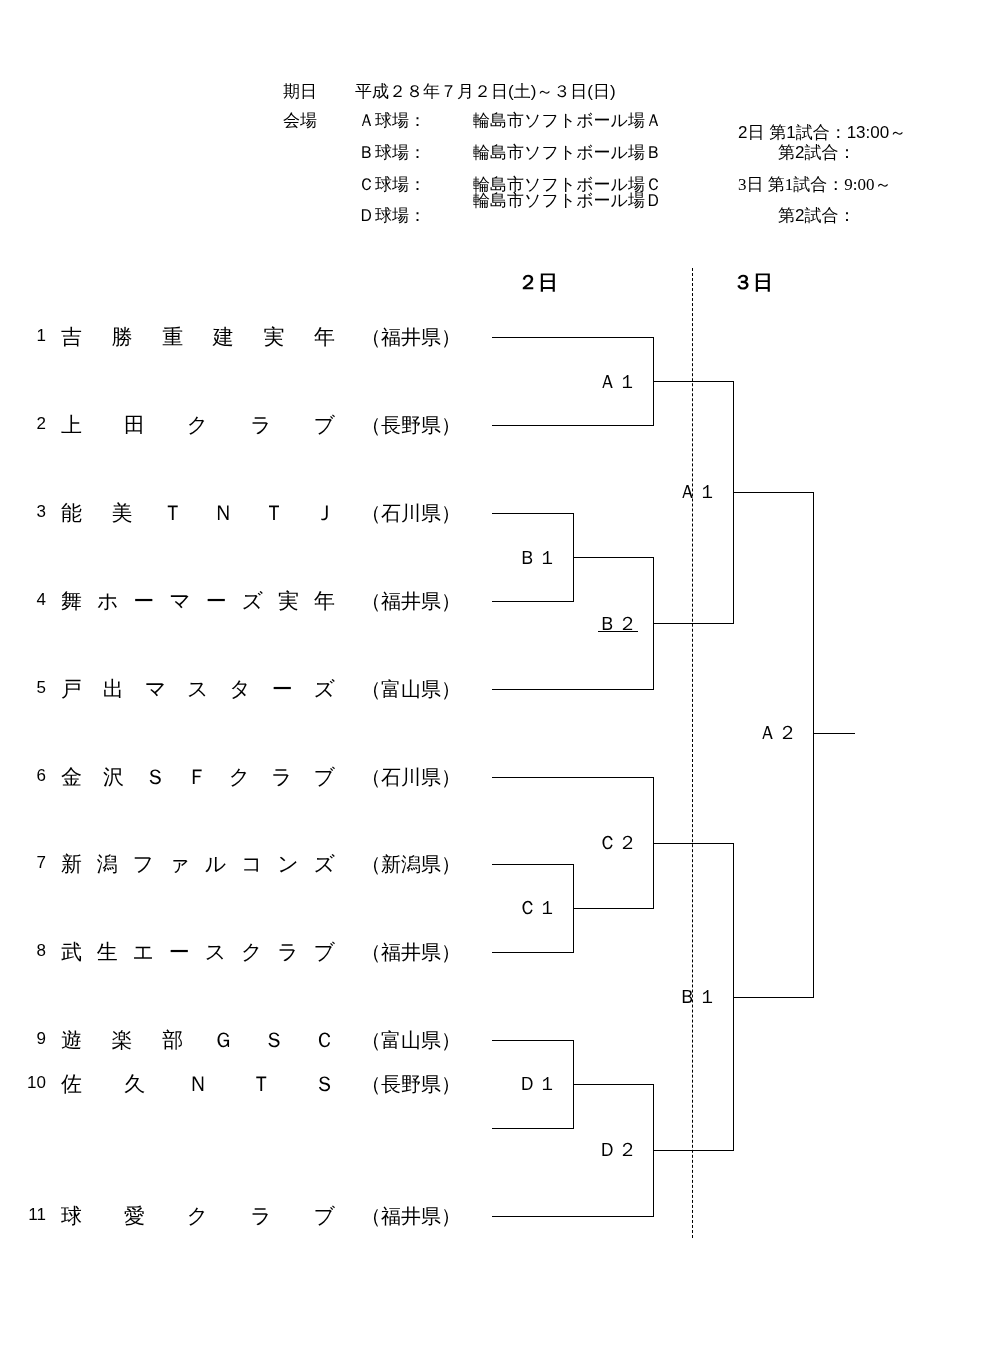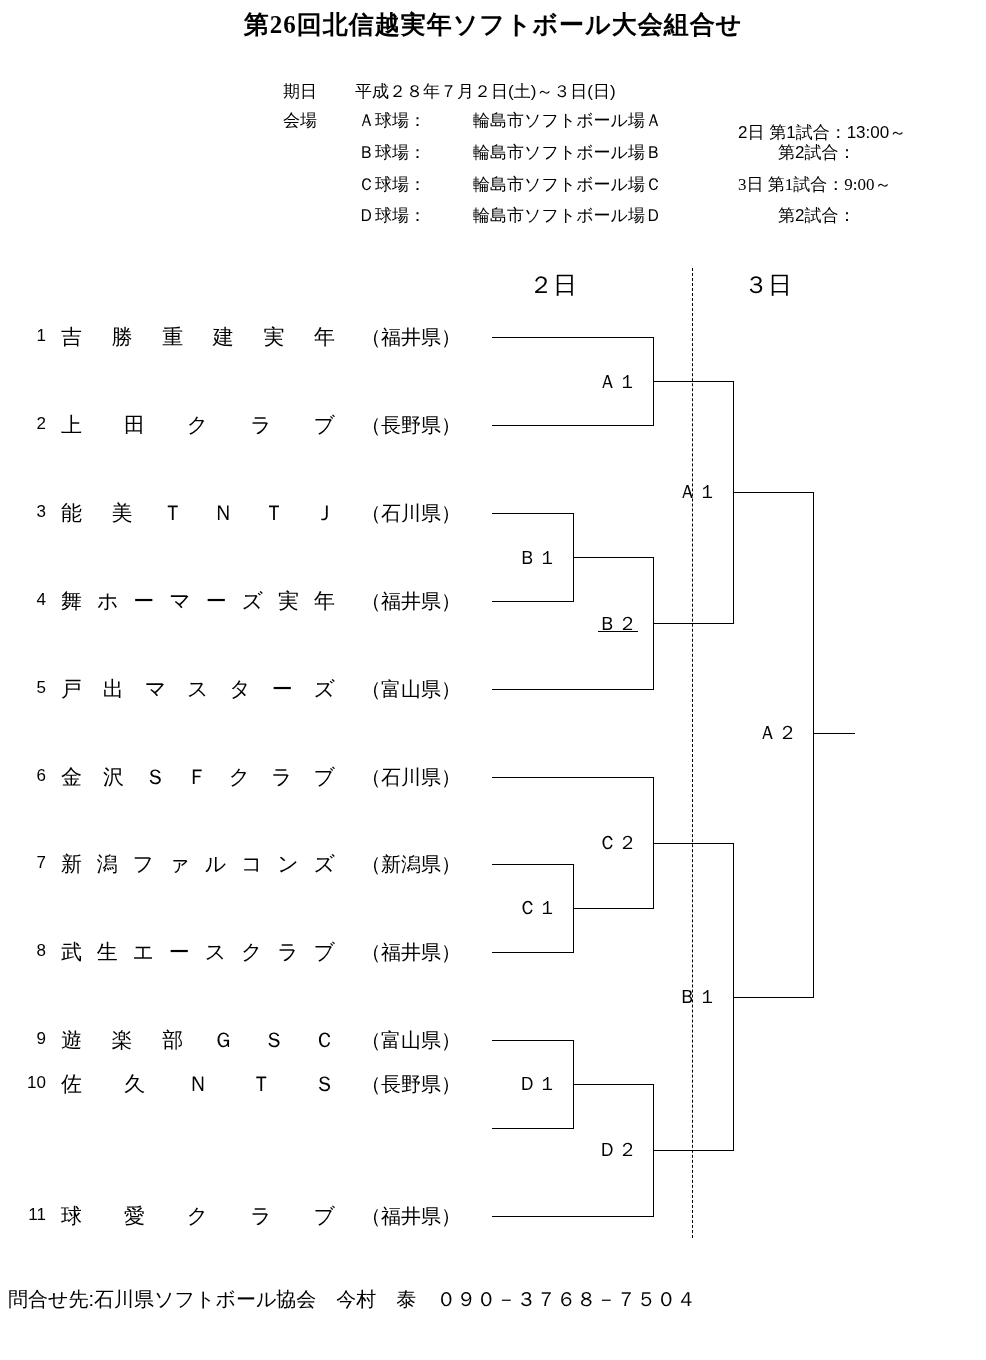--- a/index.html
+++ b/index.html
@@ -5,21 +5,21 @@
   html,body{margin:0;padding:0;background:#fff;}
   #page{position:relative;width:986px;height:1360px;background:#ffffff;overflow:hidden;
         font-family:"Liberation Sans","DejaVu Sans",sans-serif;color:#000;}
   
   .title{position:absolute;top:8px;left:0;width:986px;text-align:center;
          font-family:"Liberation Serif","DejaVu Serif",serif;font-weight:bold;
          font-size:25px;letter-spacing:1px;}
   
   .hdr{position:absolute;font-size:17px;white-space:nowrap;line-height:17px;}
   
-  .dayhdr{position:absolute;width:70px;text-align:center;font-size:24px;}
+  .dayhdr{position:absolute;width:70px;font-size:20px;font-weight:bold;}
   
   .team{position:absolute;left:0;width:520px;height:28px;}
   .team .no{position:absolute;left:14px;top:3px;width:32px;text-align:right;font-size:17px;}
   .team .nm{position:absolute;left:61px;top:0;width:274px;font-size:21px;line-height:28px;}
   .jname{display:flex;justify-content:space-between;}
   .team .pf{position:absolute;left:361px;top:0;width:110px;font-size:20px;line-height:28px;white-space:nowrap;}
   
   .hl,.vl{position:absolute;background:#000;}
   .hl{height:1px;}
   .vl{width:1px;}
@@ -28,34 +28,33 @@
   .mlab{position:absolute;width:66px;height:24px;line-height:24px;text-align:center;
         font-size:19px;letter-spacing:1px;white-space:nowrap;}
   
   .footer{position:absolute;left:8px;top:1286px;font-size:20px;white-space:nowrap;}
 </style>
 </head>
 <body>
 
 <div id="page">
 
-  <div class="title">第26回北信越実年ソフトボール大会組合せ</div>
 
   <div class="hdr" style="left:283px;top:83px;">期日</div>
   <div class="hdr" style="left:355px;top:83px;">平成２８年７月２日(土)～３日(日)</div>
   <div class="hdr" style="left:283px;top:112px;text-align:right;">会場</div>
 
   <div class="hdr" style="left:358px;top:112px;">Ａ球場：</div>
   <div class="hdr" style="left:473px;top:112px;">輪島市ソフトボール場Ａ</div>
   <div class="hdr" style="left:358px;top:144px;">Ｂ球場：</div>
   <div class="hdr" style="left:473px;top:144px;">輪島市ソフトボール場Ｂ</div>
   <div class="hdr" style="left:358px;top:176px;">Ｃ球場：</div>
   <div class="hdr" style="left:473px;top:176px;">輪島市ソフトボール場Ｃ</div>
   <div class="hdr" style="left:358px;top:207px;">Ｄ球場：</div>
-  <div class="hdr" style="left:473px;top:207px;">輪島市ソフトボール場Ｄ</div>
+  <div class="hdr" style="left:473px;top:192px;">輪島市ソフトボール場Ｄ</div>
 
   <div class="hdr" style="left:738px;top:124px;">2日 第1試合：13:00～</div>
   <div class="hdr" style="left:778px;top:144px;">第2試合：</div>
   <div class="hdr" style="left:738px;top:176px;font-family:Liberation Serif, serif;">3日 第1試合：9:00～</div>
   <div class="hdr" style="left:778px;top:207px;">第2試合：</div>
 
   <div class="dayhdr" style="left:518px;top:269px;">２日</div>
   <div class="dayhdr" style="left:733px;top:269px;">３日</div>
 
   <div class="dash" style="left:692px;top:268px;height:970px;"></div>
@@ -238,15 +237,14 @@
   <div class="mlab" style="left:505px;top:546px;">Ｂ１</div>
   <div class="mlab" style="left:585px;top:612px;text-decoration:underline;">Ｂ２</div>
   <div class="mlab" style="left:585px;top:831px;">Ｃ２</div>
   <div class="mlab" style="left:505px;top:896px;">Ｃ１</div>
   <div class="mlab" style="left:505px;top:1072px;">Ｄ１</div>
   <div class="mlab" style="left:585px;top:1138px;">Ｄ２</div>
   <div class="mlab" style="left:665px;top:480px;">Ａ１</div>
   <div class="mlab" style="left:665px;top:985px;">Ｂ１</div>
   <div class="mlab" style="left:745px;top:721px;">Ａ２</div>
 
-  <div class="footer">問合せ先:石川県ソフトボール協会　今村　泰　０９０－３７６８－７５０４</div>
 
 </div>
 
 </body></html>

